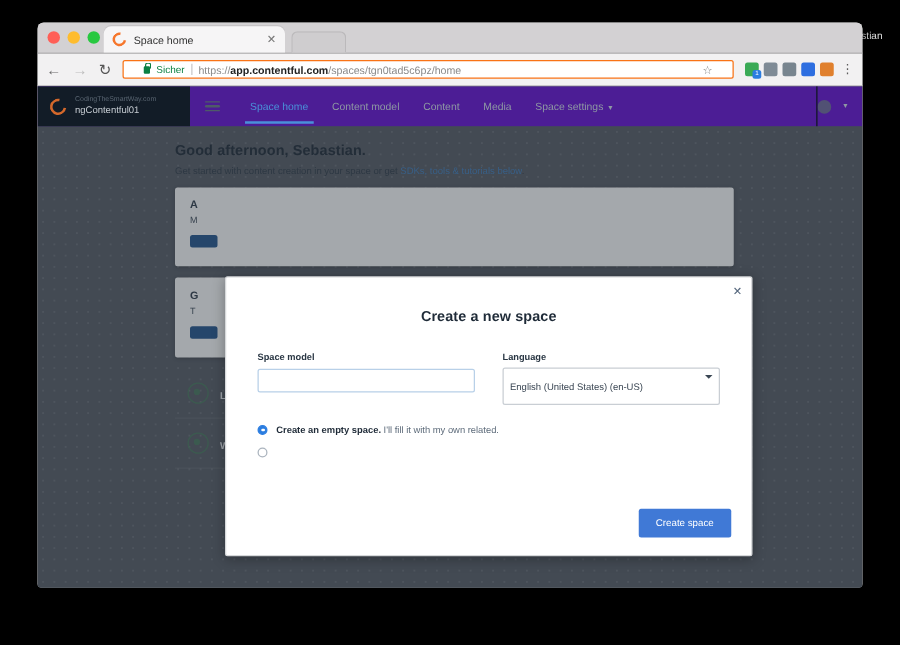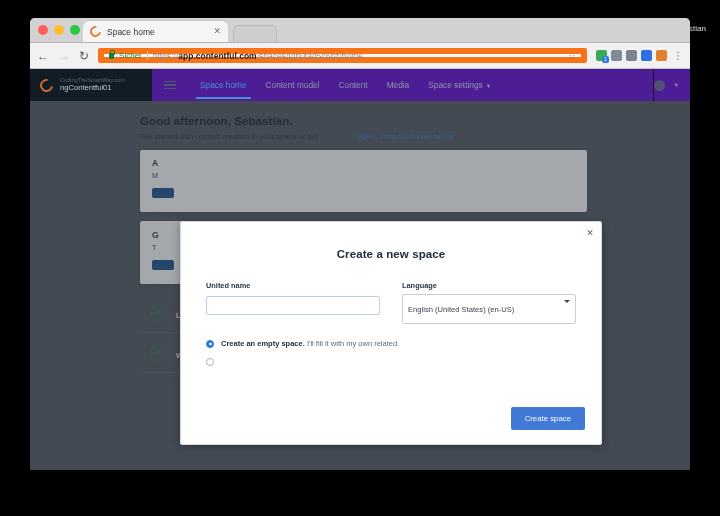--- a/index.html
+++ b/index.html
@@ -47,22 +47,22 @@
   }
 
   .toolbar{
     height:25px;background:#f2f1f2;border-bottom:1px solid #c7c5c7;
     display:flex;align-items:center;padding:0 7px;gap:9px;
   }
   .navbtn{font-size:12px;color:#6a6a6a;line-height:1;user-select:none;}
   .navbtn.dim{color:#bdbdbd;}
   .reload{font-size:12px;color:#555;}
   .omnibox{
-    flex:1;height:15px;background:#fff;border:6px solid #f97316;border-radius:2px;
-    display:flex;align-items:center;padding:0 5px;gap:5px;font-size:8.5px;
+    flex:1;height:15px;background:#fff;border:1px solid #f97316;border-radius:2px;
+    display:flex;align-items:center;padding:0 16px;gap:5px;font-size:8.5px;
     box-sizing:border-box;
   }
   .lock{
     width:5px;height:6px;background:#0b8043;border-radius:1px;position:relative;flex:0 0 auto;
   }
   .lock:before{
     content:"";position:absolute;left:1px;top:-3px;width:3px;height:4px;
     border:1.1px solid #0b8043;border-bottom:none;border-radius:2px 2px 0 0;
   }
   .secure{color:#0b8043;font-size:8px;}
@@ -126,21 +126,21 @@
     position:absolute;inset:0;
     background-image:
       radial-gradient(circle, rgba(255,255,255,.10) .6px, transparent .7px),
       linear-gradient(115deg, rgba(255,255,255,.035) 0 1px, transparent 1px 44px),
       linear-gradient(65deg, rgba(255,255,255,.035) 0 1px, transparent 1px 44px);
     background-size:9px 9px, 100% 100%, 100% 100%;
   }
   .content{position:relative;padding:14px 0 0 110px;}
   .greet{font-size:11.5px;font-weight:700;color:#2b3642;letter-spacing:.1px;}
   .sub{font-size:7.6px;color:#3b4652;margin-top:5px;}
-  .sub a{color:#4a7fb5;text-decoration:none;margin-left:36px;}
+  .sub a{color:#4a7fb5;text-decoration:none;}
 
   .card{
     margin-top:9px;width:447px;background:#e9eaec;border-radius:2px;
     box-shadow:0 1px 3px rgba(0,0,0,.18);overflow:hidden;
   }
   .card .ctitle{font-size:8.6px;font-weight:700;color:#3a4653;padding:8px 12px 0;}
   .card .cdesc{font-size:7.2px;color:#4a5663;padding:3px 12px 0;}
   .card .cbtn{
     margin:8px 12px 10px;display:inline-block;background:#2f5b8c;color:#b9c9da;
     font-size:7.4px;padding:5px 11px;border-radius:2px;
@@ -343,21 +343,21 @@
 
         <div class="scrim"></div>
       </div>
 
       <div class="modal">
         <div class="mclose">✕</div>
         <div class="mtitle">Create a new space</div>
 
         <div class="fields">
           <div class="field">
-            <div class="flabel">United name</div>
+            <div class="flabel">Space model</div>
             <input class="finput" type="text" autofocus="" value="" style="">
           </div>
           <div class="field">
             <div class="flabel">Language</div>
             <div class="fselwrap">
               <select class="fsel">
                 <option>English (United States) (en-US)</option>
               </select>
               <span class="chev"></span>
             </div>

